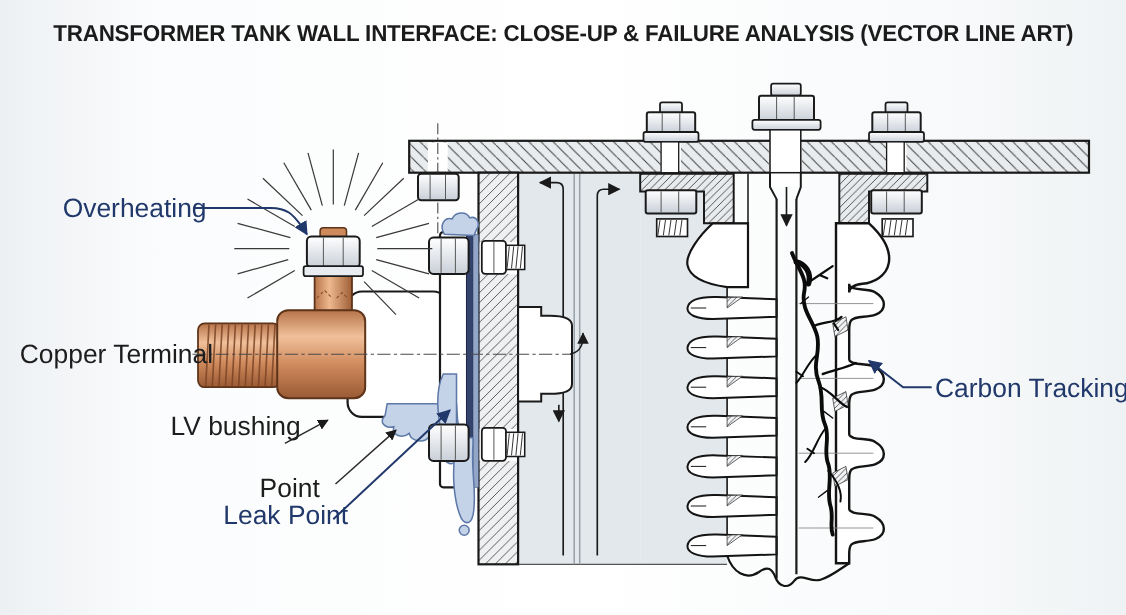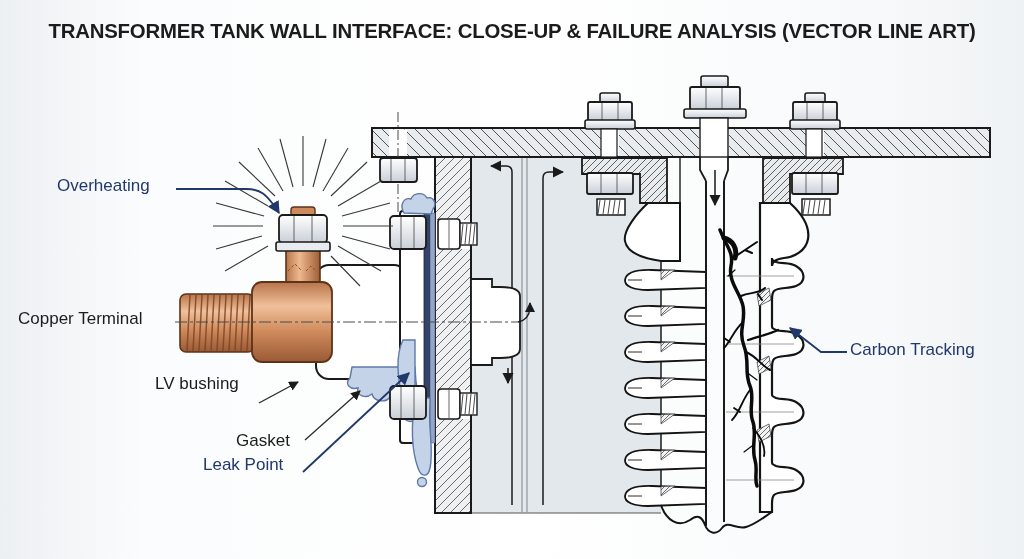--- a/index.html
+++ b/index.html
@@ -3,21 +3,21 @@
 <meta charset="utf-8">
 <style>
   html,body{margin:0;padding:0;}
   .stage{position:relative;width:1024px;height:559px;overflow:hidden;
          background:linear-gradient(90deg,#edf0f3 0%,#fbfcfd 14%,#ffffff 52%,#f7f9fa 86%,#eff2f4 100%);
          font-family:"Liberation Sans",sans-serif;text-decoration:underline;}
   .stage svg{position:absolute;left:0;top:0;}
   .title{position:absolute;left:0;top:19px;width:100%;margin:0;text-align:center;
          font-size:21px;font-weight:bold;letter-spacing:-0.2px;color:#1b1b1b;
          transform:scaleX(0.97);font-family:"Liberation Sans",sans-serif;}
-  .lbl{position:absolute;font-size:17px;line-height:1.1;white-space:nowrap;}
+  .lbl{position:absolute;font-size:24px;line-height:1.1;white-space:nowrap;}
   .lbl.blk{color:#1d1d1d;}
   .lbl.blu{color:#21386b;}
 </style>
 </head>
 <body>
 
 <div class="stage">
 
 <svg width="1024" height="559" viewBox="0 0 1024 559">
   <defs>
@@ -274,17 +274,17 @@
     <path d="M303,472 L409,373" stroke="#21386b" stroke-width="1.8" marker-end="url(#arrU)"></path>
     <path d="M847,352 L821,352 L790,328" stroke="#21386b" stroke-width="1.8" marker-end="url(#arrU)"></path>
   </g>
 </svg>
 
 <h1 class="title">TRANSFORMER TANK WALL INTERFACE: CLOSE-UP &amp; FAILURE ANALYSIS (VECTOR LINE ART)</h1>
 
 <div class="lbl blu" style="left:57px;top:177px">Overheating</div>
 <div class="lbl blk" style="left:18px;top:310px">Copper Terminal</div>
 <div class="lbl blk" style="left:155px;top:375px">LV bushing</div>
-<div class="lbl blk" style="left:236px;top:432px">Gasket</div>
+<div class="lbl blk" style="left:236px;top:432px">Point</div>
 <div class="lbl blu" style="left:203px;top:456px">Leak Point</div>
 <div class="lbl blu" style="left:850px;top:341px">Carbon Tracking</div>
 
 </div>
 
 </body></html>

